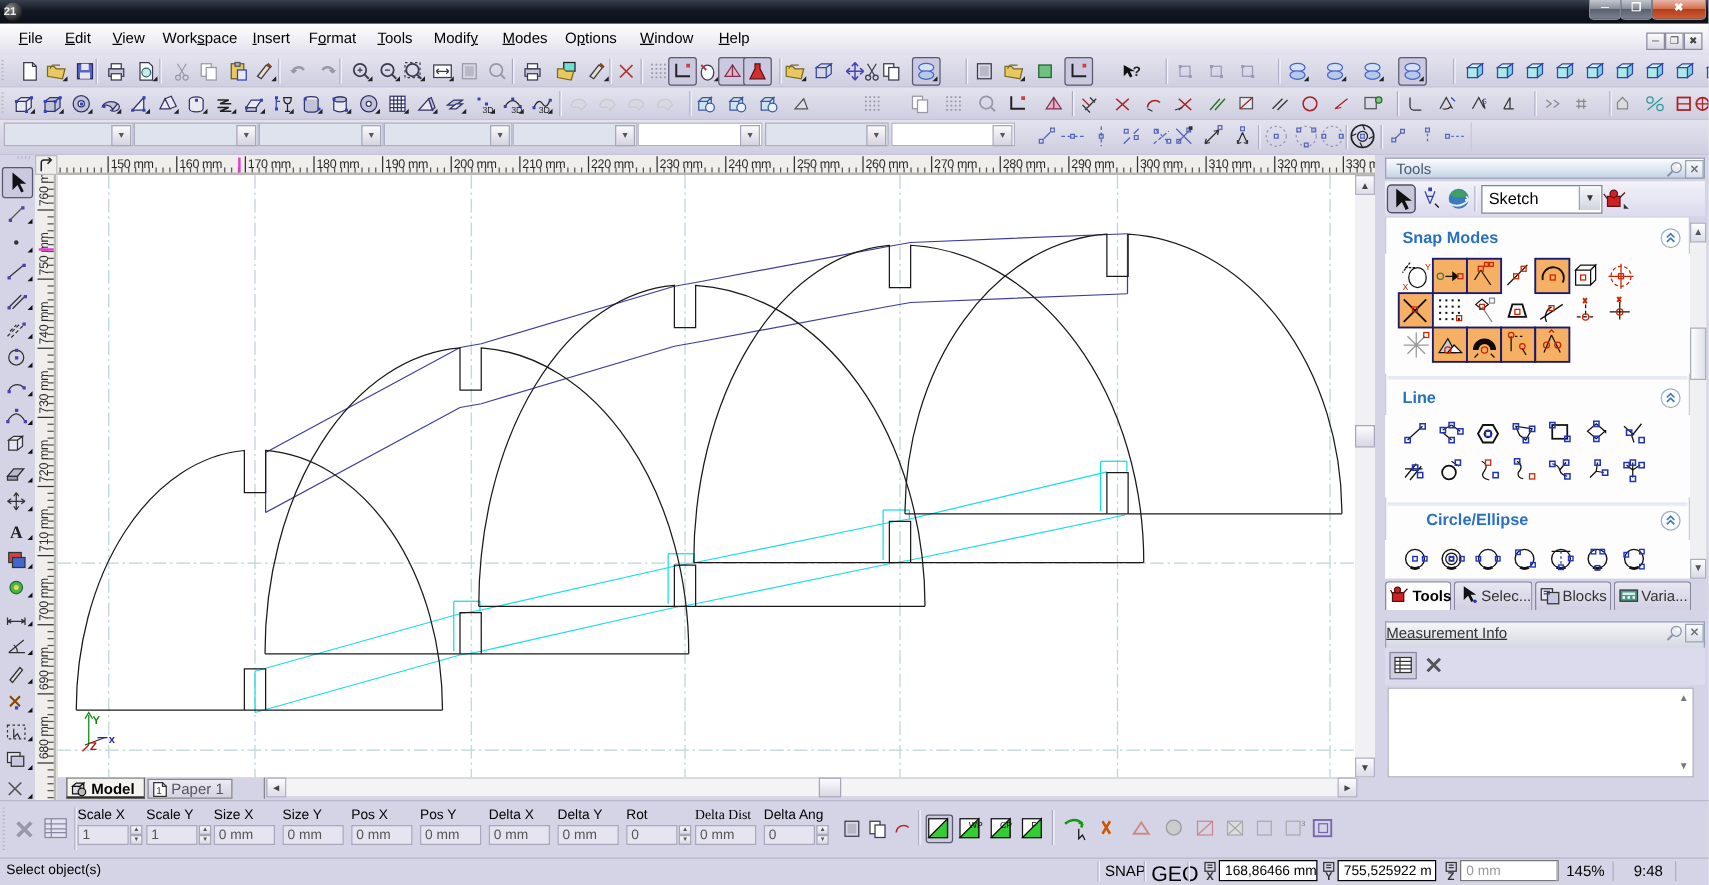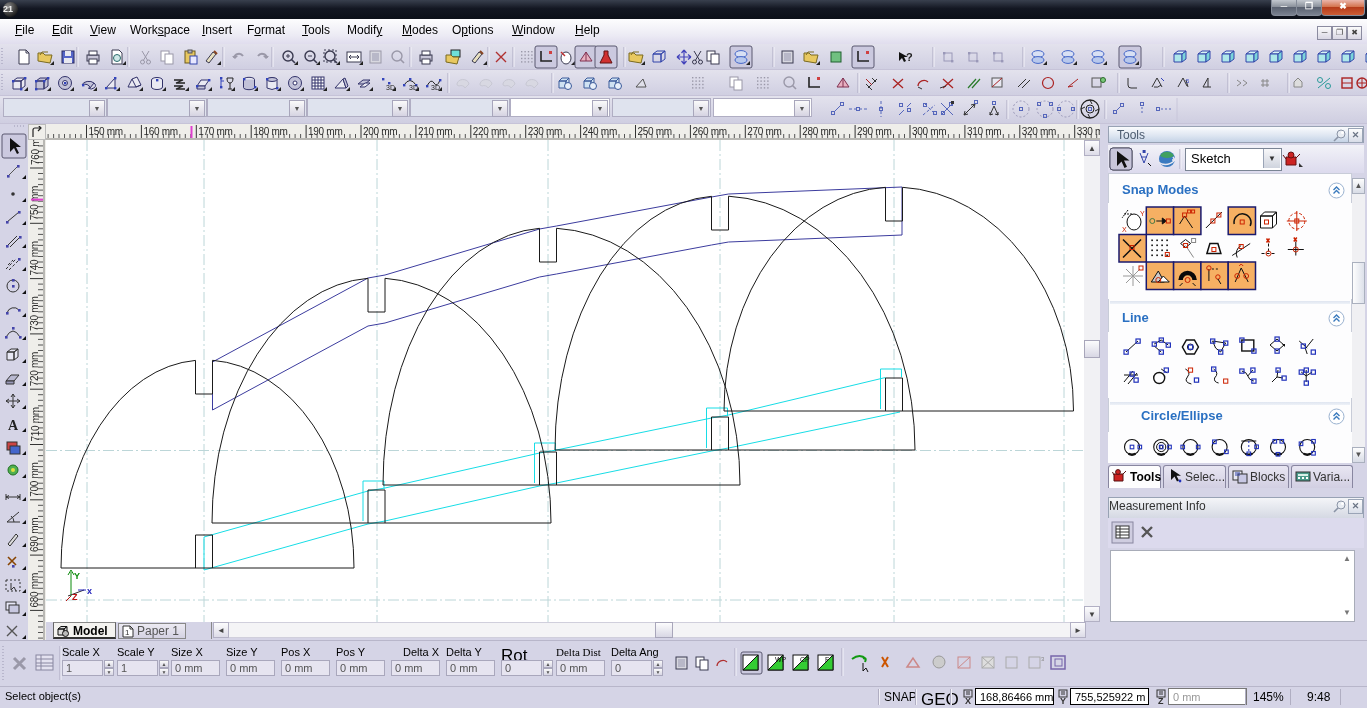--- a/index.html
+++ b/index.html
@@ -1202,21 +1202,21 @@
 <div class="abs" style="left:1250px;top:470px;font-size:12px;font-weight:normal;color:#333;">Blocks</div>
 <div class="abs" style="left:1291px;top:465px;width:62px;height:23px;background:linear-gradient(#e8e6f2,#d2cfe2);border:1px solid #8886a0;border-bottom:none;border-radius:3px 3px 0 0;box-sizing:border-box;"></div>
 <svg class="abs" style="left:1295px;top:468px" width="16" height="16" viewBox="0 0 16 16">
       <rect x="1" y="4" width="14" height="9" fill="#4a9a8a" stroke="#333"></rect>
       <rect x="3" y="6" width="10" height="2" fill="#d8f0e8"></rect>
       <rect x="3" y="9" width="2" height="2" fill="#fff"></rect>
       <rect x="7" y="9" width="2" height="2" fill="#fff"></rect>
       <rect x="11" y="9" width="2" height="2" fill="#fff"></rect>
     </svg>
 <div class="abs" style="left:1313px;top:470px;font-size:12px;font-weight:normal;color:#333;">Varia...</div>
-<div class="abs" style="left:1108px;top:497px;width:256px;height:34px;background:linear-gradient(#f4f5f8,#d6dae4 60%,#c2c9d6);border:1px solid #98a2b4;color:#333;font-size:12px;line-height:16px;padding-left:0;box-sizing:border-box;">Measurement Info</div>
+<div class="abs" style="left:1108px;top:497px;width:256px;height:34px;background:linear-gradient(#f4f5f8,#d6dae4 60%,#c2c9d6);border:1px solid #98a2b4;color:#333;font-size:12px;line-height:16px;padding-left:0;box-sizing:border-box;text-decoration:underline;">Measurement Info</div>
 <svg class="abs" style="left:1333px;top:500px" width="15" height="13" viewBox="0 0 15 13">
       <circle cx="8" cy="5" r="4" fill="#e8ecf2" stroke="#8a94a6"></circle>
       <circle cx="9.5" cy="3.5" r="1.5" fill="#fff"></circle>
       <line x1="5" y1="8" x2="1" y2="12" stroke="#8a94a6" stroke-width="1.6"></line>
     </svg>
 <div class="abs" style="left:1348px;top:499px;width:13px;height:13px;background:linear-gradient(#fdfdfd,#d8dde8);border:1px solid #9aa4b6;color:#6a7484;font-size:9px;font-weight:bold;text-align:center;line-height:12px;">✕</div>
 <svg class="abs" style="left:1108px;top:518px" width="256" height="30" viewBox="0 0 256 30">
       <rect width="256" height="30" fill="#dcdaed"></rect>
       <rect x="4" y="4" width="21" height="21" fill="#cfcde0" stroke="#8886a0"></rect>
       <rect x="8" y="8" width="13" height="12" fill="#fff" stroke="#333"></rect>
@@ -1263,25 +1263,25 @@
 <div class="abs" style="left:159px;top:660px;width:10px;height:8px;background:linear-gradient(#fafafa,#d8d6e4);border:1px solid #a9a7bc;box-sizing:border-box;color:#555;font-size:5px;text-align:center;line-height:6px;">▲</div>
 <div class="abs" style="left:159px;top:668px;width:10px;height:8px;background:linear-gradient(#fafafa,#d8d6e4);border:1px solid #a9a7bc;box-sizing:border-box;color:#555;font-size:5px;text-align:center;line-height:6px;">▼</div>
 <div class="abs" style="left:171px;top:646px;font-size:11px;color:#000;">Size X</div>
 <div class="abs" style="left:171px;top:660px;width:49px;height:16px;background:#e6e4f0;border:1px solid #a9a7bc;box-sizing:border-box;font-size:11px;color:#555;padding:1px 0 0 3px;">0 mm</div>
 <div class="abs" style="left:226px;top:646px;font-size:11px;color:#000;">Size Y</div>
 <div class="abs" style="left:226px;top:660px;width:49px;height:16px;background:#e6e4f0;border:1px solid #a9a7bc;box-sizing:border-box;font-size:11px;color:#555;padding:1px 0 0 3px;">0 mm</div>
 <div class="abs" style="left:281px;top:646px;font-size:11px;color:#000;">Pos X</div>
 <div class="abs" style="left:281px;top:660px;width:49px;height:16px;background:#e6e4f0;border:1px solid #a9a7bc;box-sizing:border-box;font-size:11px;color:#555;padding:1px 0 0 3px;">0 mm</div>
 <div class="abs" style="left:336px;top:646px;font-size:11px;color:#000;">Pos Y</div>
 <div class="abs" style="left:336px;top:660px;width:49px;height:16px;background:#e6e4f0;border:1px solid #a9a7bc;box-sizing:border-box;font-size:11px;color:#555;padding:1px 0 0 3px;">0 mm</div>
-<div class="abs" style="left:403px;top:646px;font-size:11px;color:#000;">Delta X</div>
+<div class="abs" style="left:391px;top:646px;font-size:11px;color:#000;">Delta X</div>
 <div class="abs" style="left:391px;top:660px;width:49px;height:16px;background:#e6e4f0;border:1px solid #a9a7bc;box-sizing:border-box;font-size:11px;color:#555;padding:1px 0 0 3px;">0 mm</div>
 <div class="abs" style="left:446px;top:646px;font-size:11px;color:#000;">Delta Y</div>
 <div class="abs" style="left:446px;top:660px;width:49px;height:16px;background:#e6e4f0;border:1px solid #a9a7bc;box-sizing:border-box;font-size:11px;color:#555;padding:1px 0 0 3px;">0 mm</div>
-<div class="abs" style="left:501px;top:646px;font-size:17px;color:#000;text-align:right;">Rot</div>
+<div class="abs" style="left:501px;top:646px;font-size:11px;color:#000;text-align:right;">Rot</div>
 <div class="abs" style="left:501px;top:660px;width:41px;height:16px;background:#e6e4f0;border:1px solid #a9a7bc;box-sizing:border-box;font-size:11px;color:#555;padding:1px 0 0 3px;">0</div>
 <div class="abs" style="left:543px;top:660px;width:10px;height:8px;background:linear-gradient(#fafafa,#d8d6e4);border:1px solid #a9a7bc;box-sizing:border-box;color:#555;font-size:5px;text-align:center;line-height:6px;">▲</div>
 <div class="abs" style="left:543px;top:668px;width:10px;height:8px;background:linear-gradient(#fafafa,#d8d6e4);border:1px solid #a9a7bc;box-sizing:border-box;color:#555;font-size:5px;text-align:center;line-height:6px;">▼</div>
 <div class="abs" style="left:556px;top:646px;font-size:11px;color:#000;font-family:Liberation Serif, serif;">Delta Dist</div>
 <div class="abs" style="left:556px;top:660px;width:49px;height:16px;background:#e6e4f0;border:1px solid #a9a7bc;box-sizing:border-box;font-size:11px;color:#555;padding:1px 0 0 3px;">0 mm</div>
 <div class="abs" style="left:611px;top:646px;font-size:11px;color:#000;">Delta Ang</div>
 <div class="abs" style="left:611px;top:660px;width:41px;height:16px;background:#e6e4f0;border:1px solid #a9a7bc;box-sizing:border-box;font-size:11px;color:#555;padding:1px 0 0 3px;">0</div>
 <div class="abs" style="left:653px;top:660px;width:10px;height:8px;background:linear-gradient(#fafafa,#d8d6e4);border:1px solid #a9a7bc;box-sizing:border-box;color:#555;font-size:5px;text-align:center;line-height:6px;">▲</div>
 <div class="abs" style="left:653px;top:668px;width:10px;height:8px;background:linear-gradient(#fafafa,#d8d6e4);border:1px solid #a9a7bc;box-sizing:border-box;color:#555;font-size:5px;text-align:center;line-height:6px;">▼</div>
 <svg class="abs" style="left:667px;top:640px" width="700" height="46" viewBox="0 0 700 46">

